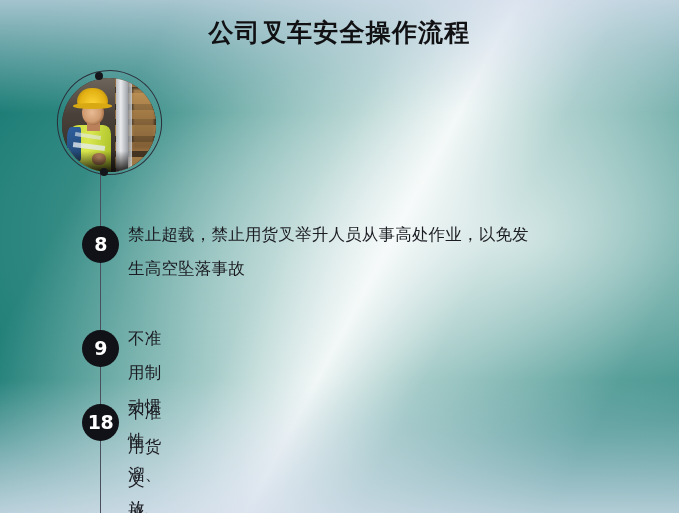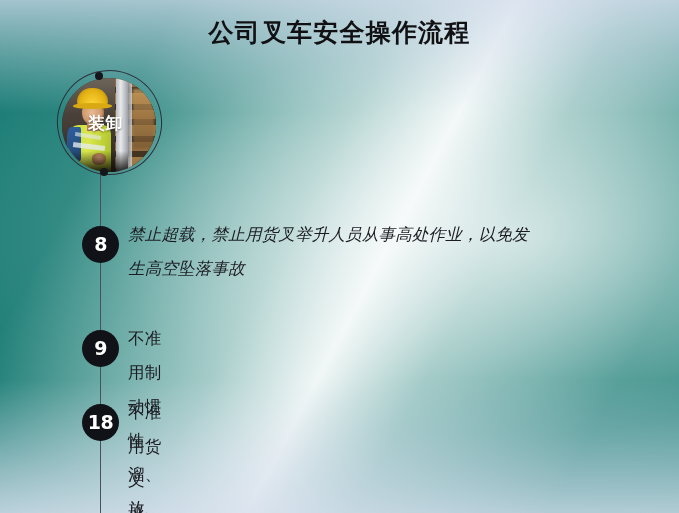--- a/index.html
+++ b/index.html
@@ -244,21 +244,21 @@
     left: 43px;
     font-size: 16.5px;
     color: #1b1c22;
     line-height: 34px;
     letter-spacing: 0.2px;
     white-space: pre-line;
   }
   .step-8  { top: 226px; }
   .step-9  { top: 330px; }
   .step-10 { top: 404px; }
-  .step-8  .step-text { top: -8px; left: 46px; width: 470px; font-style: italic; }
+  .step-8  .step-text { top: -8px; left: 46px; width: 470px; }
   .step-9  .step-text { top: -8px; left: 46px; }
   .step-10 .step-text { top: -8px; left: 46px; }
 </style>
 </head>
 <body>
 
 <div class="stage">
 
   <div class="sheen-a"></div>
   <div class="sheen-b"></div>
@@ -281,21 +281,20 @@
       <div class="ph-stripe2"></div>
       <div class="ph-stripe"></div>
       <div class="ph-neck"></div>
       <div class="ph-face"></div>
       <div class="ph-hat"></div>
       <div class="ph-hat-brim"></div>
       <div class="ph-hand"></div>
       <div class="ph-dark"></div>
       <div class="ph-soft"></div>
     </div>
-    <div class="hero-label">装卸</div>
     <div class="hero-dot-top"></div>
     <div class="hero-dot-bottom"></div>
   </div>
 
   <div class="step step-8">
     <div class="step-bullet">8</div>
     <div class="step-text">禁止超载，禁止用货叉举升人员从事高处作业，以免发
 生高空坠落事故</div>
   </div>
 

